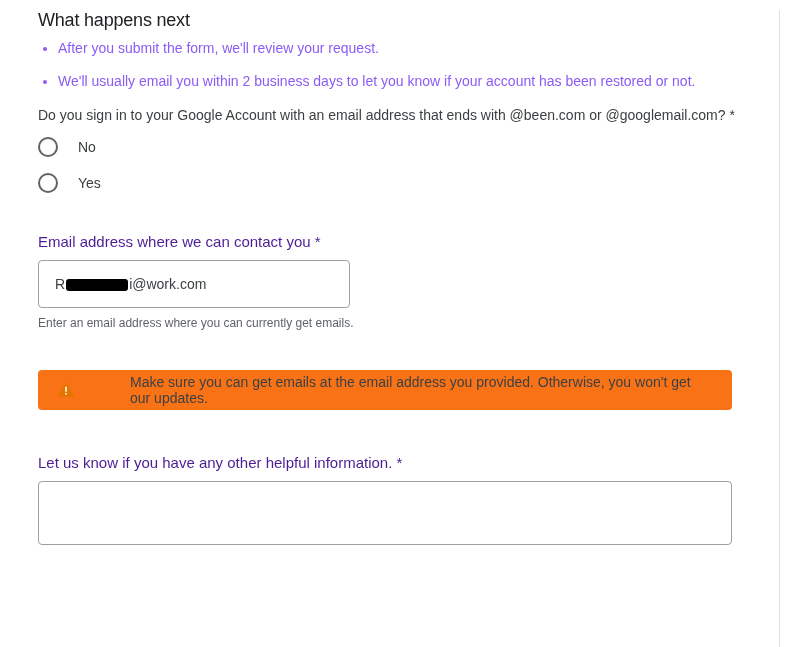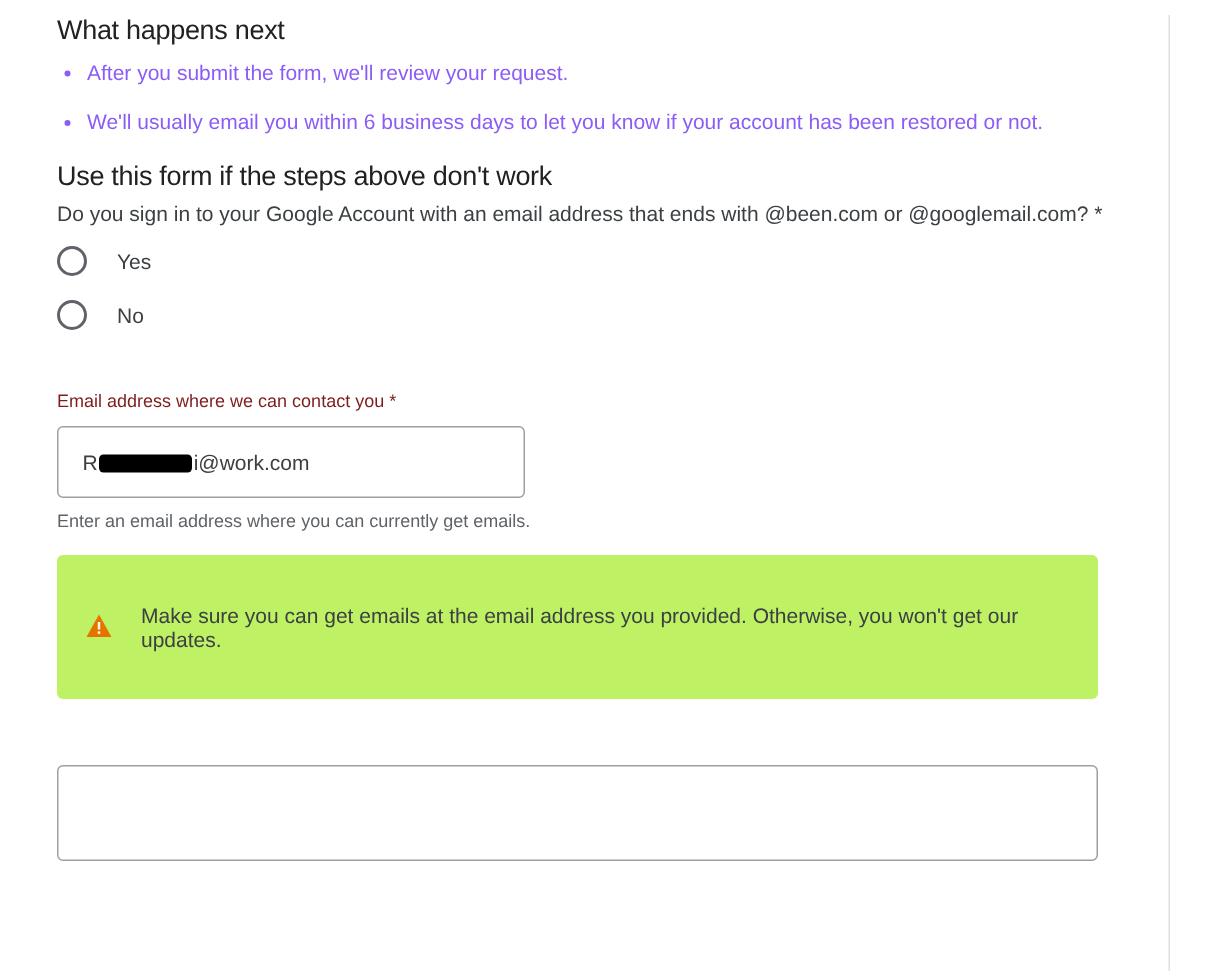--- a/index.html
+++ b/index.html
@@ -57,22 +57,22 @@
     border-radius: 50%;
     box-sizing: border-box;
     margin-right: 20px;
     cursor: pointer;
   }
   .radio-label {
     font-size: 14px;
     color: #3c4043;
   }
   .field-label {
-    font-size: 12px;
-    color: #7f1d1d;
+    font-size: 15px;
+    color: #4c1d95;
     margin-bottom: 10px;
   }
   .text-input {
     width: 312px;
     height: 48px;
     box-sizing: border-box;
     border: 1px solid #9aa0a6;
     border-radius: 4px;
     padding: 0 16px;
     font-size: 14px;
@@ -93,31 +93,32 @@
     height: 12px;
     background: #000;
     margin: 0 1px;
     border-radius: 3px;
     position: relative;
     top: 1px;
   }
   .helper-text {
     font-size: 12px;
     color: #5f6368;
-    margin-bottom: 16px;
+    margin-bottom: 40px;
   }
   .banner {
-    background: #bef264;
+    background: #f97316;
     border-radius: 4px;
-    padding: 32px 18px;
+    padding: 4px 18px;
     display: flex;
     align-items: center;
     margin-bottom: 44px;
     width: 694px;
     box-sizing: border-box;
+    gap: 36px;
   }
   .banner svg {
     flex-shrink: 0;
     width: 20px;
     height: 20px;
     margin-right: 18px;
   }
   .banner-text {
     font-size: 14px;
     color: #3c4043;
@@ -136,49 +137,49 @@
   }
 </style>
 </head>
 <body>
 
 <div class="page">
 
   <h2 class="section">What happens next</h2>
   <ul class="steps">
     <li>After you submit the form, we'll review your request.</li>
-    <li>We'll usually email you within 6 business days to let you know if your account has been restored or not.</li>
+    <li>We'll usually email you within 2 business days to let you know if your account has been restored or not.</li>
   </ul>
 
-  <h2 class="section">Use this form if the steps above don't work</h2>
   <div class="question">Do you sign in to your Google Account with an email address that ends with @been.com or @googlemail.com? *</div>
 
   <div class="radio-group">
     <div class="radio-row">
       <span class="radio-outer"></span>
-      <span class="radio-label">Yes</span>
+      <span class="radio-label">No</span>
     </div>
     <div class="radio-row">
       <span class="radio-outer"></span>
-      <span class="radio-label">No</span>
+      <span class="radio-label">Yes</span>
     </div>
   </div>
 
   <div class="field-label">Email address where we can contact you *</div>
   <div class="text-input">
     <span class="value">
       <span>R</span><span class="redact"></span><span>i@work.com</span>
     </span>
   </div>
   <div class="helper-text">Enter an email address where you can currently get emails.</div>
 
   <div class="banner">
     <svg viewBox="0 0 24 24">
       <path fill="#E37400" d="M12 2 L22 20 L2 20 Z"></path>
       <rect x="11" y="8" width="2" height="6" fill="#FEF7E0"></rect>
       <rect x="11" y="15.5" width="2" height="2" fill="#FEF7E0"></rect>
     </svg>
     <span class="banner-text">Make sure you can get emails at the email address you provided. Otherwise, you won't get our updates.</span>
   </div>
 
+  <div class="field-label">Let us know if you have any other helpful information. *</div>
   <textarea class="textarea" value="" style=""></textarea>
 
 </div>
 
 </body></html>

